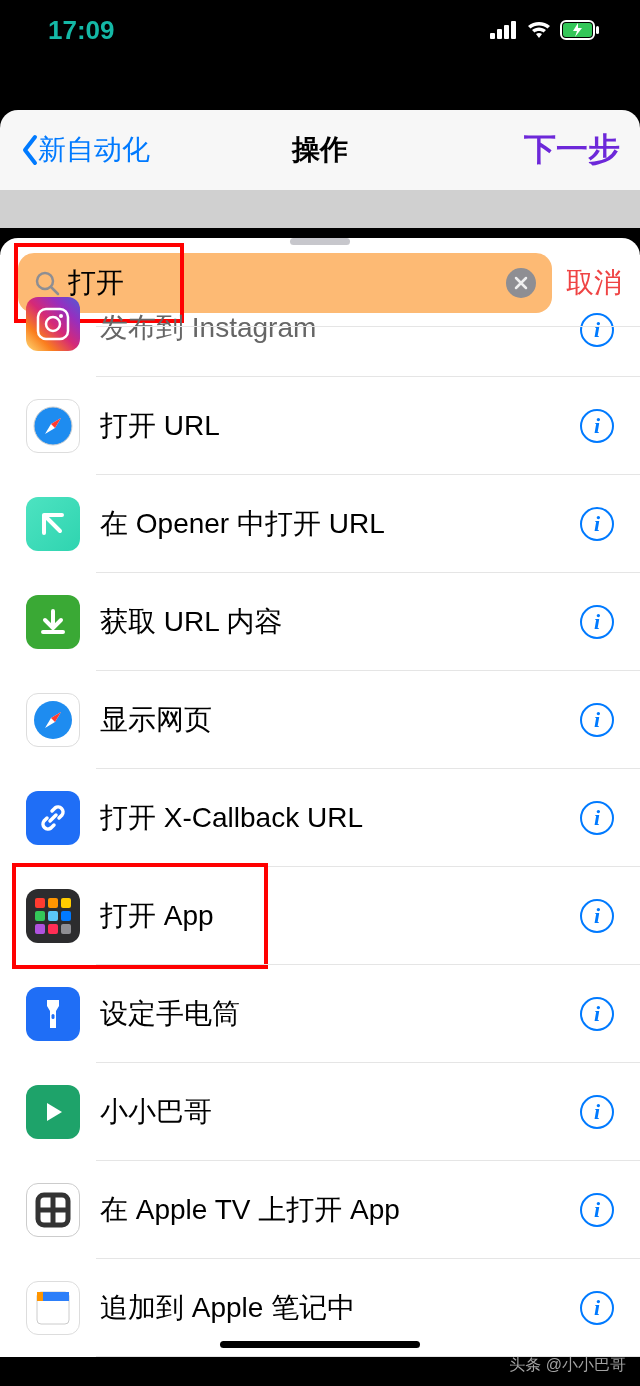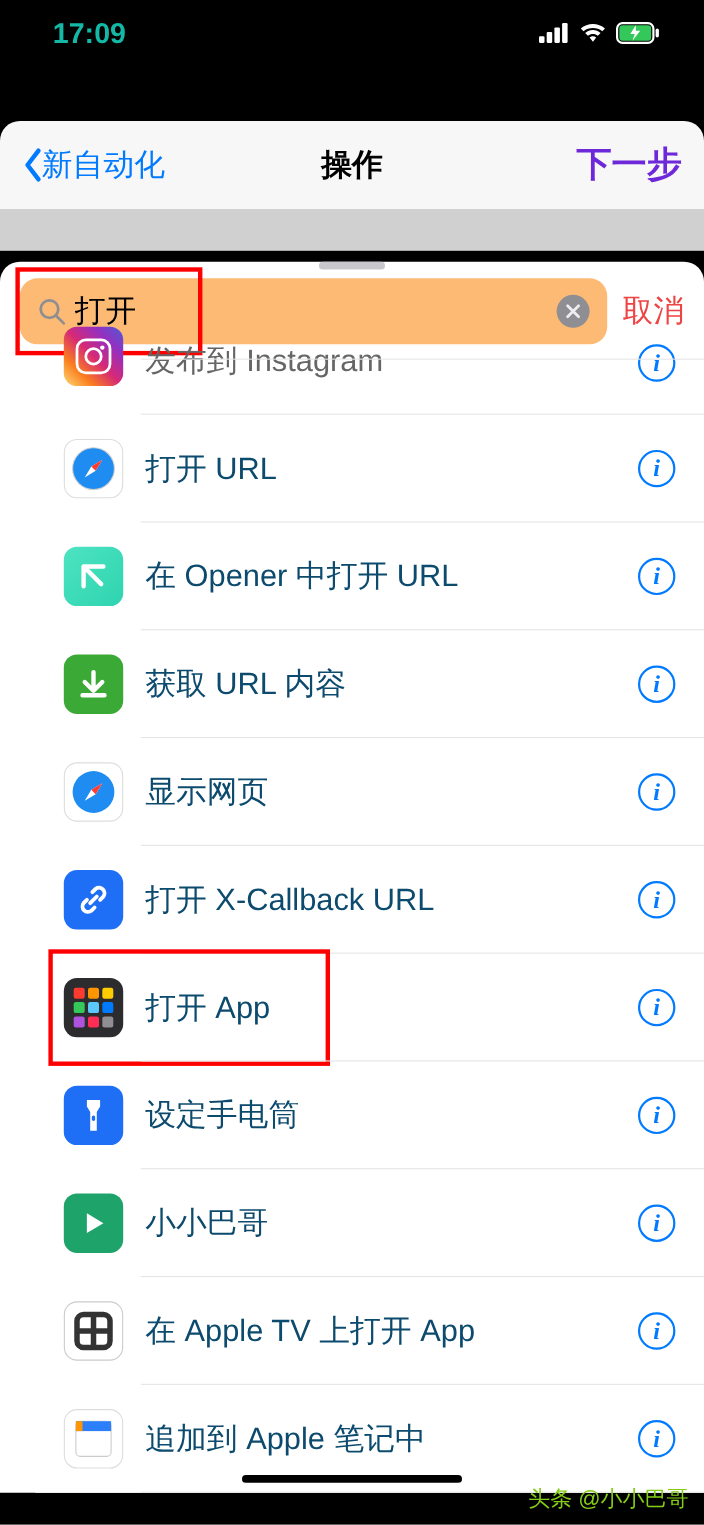--- a/index.html
+++ b/index.html
@@ -63,52 +63,52 @@
   .clear-btn {
     width: 30px; height: 30px; border-radius: 50%; background: #8e8e93;
     display: flex; align-items: center; justify-content: center; color: #eeeeef;
     font-size: 18px; font-weight: bold;
   }
   .cancel-btn { color: #ef4444; font-size: 28px; }
   .highlight-search {
     position: absolute; top: -10px; left: -4px; width: 170px; height: 80px;
     border: 4px solid #ff0000; pointer-events: none;
   }
-  .list { background: #fff; margin-left: 32px; }
+  .list { background: #fff; }
   .list-row {
     display: flex; align-items: center; height: 98px; padding: 0 26px 0 26px;
     position: relative;
   }
   .list-row::after {
     content: ""; position: absolute; left: 96px; right: 0; bottom: 0; height: 1px; background: #e5e5e5;
   }
   .row-partial-top { height: 50px; }
   .row-partial-top::before {
     content: ""; position: absolute; left: 96px; right: 0; top: -1px; height: 1px; background: #e5e5e5;
   }
   .app-icon {
     width: 54px; height: 54px; border-radius: 12px; flex-shrink: 0;
     display: flex; align-items: center; justify-content: center;
   }
-  .row-label { flex: 1; margin-left: 20px; font-size: 28px; color: #0c4a6e; font-weight: 400; }
+  .row-label { flex: 1; margin-left: 20px; font-size: 28px; color: #000000; font-weight: 400; }
   .info-btn {
     width: 34px; height: 34px; border: 2.5px solid #007aff; border-radius: 50%;
     color: #007aff; display: flex; align-items: center; justify-content: center;
     font-size: 22px; font-family: Georgia, serif; font-style: italic; font-weight: 600;
   }
   .highlight-row {
     position: absolute; left: 12px; top: -4px; width: 256px; height: 106px;
     border: 4px solid #ff0000; pointer-events: none;
   }
   .home-indicator {
     position: absolute; bottom: 38px; left: 50%; transform: translateX(-50%);
     width: 200px; height: 7px; background: #000; border-radius: 4px;
   }
   .watermark {
-    position: absolute; bottom: 10px; right: 14px; color: #84cc16; font-size: 20px;
+    position: absolute; bottom: 10px; right: 14px; color: #a3a3a3; font-size: 16px;
   }
   
   .ic-instagram { background: linear-gradient(45deg,#feda75,#fa7e1e,#d62976,#962fbf,#4f5bd5); }
   .ic-safari { background: #fff; border: 1px solid #ddd; }
   .ic-opener { background: linear-gradient(135deg,#4de3c1,#2fd4b0); }
   .ic-download { background: #3aa935; }
   .ic-webpage { background: #fff; border: 1px solid #ddd; }
   .ic-xcallback { background: #1f6ef6; }
   .ic-openapp { background: #2c2c2e; padding: 9px; }
   .ic-flashlight { background: #1f6ef6; }

